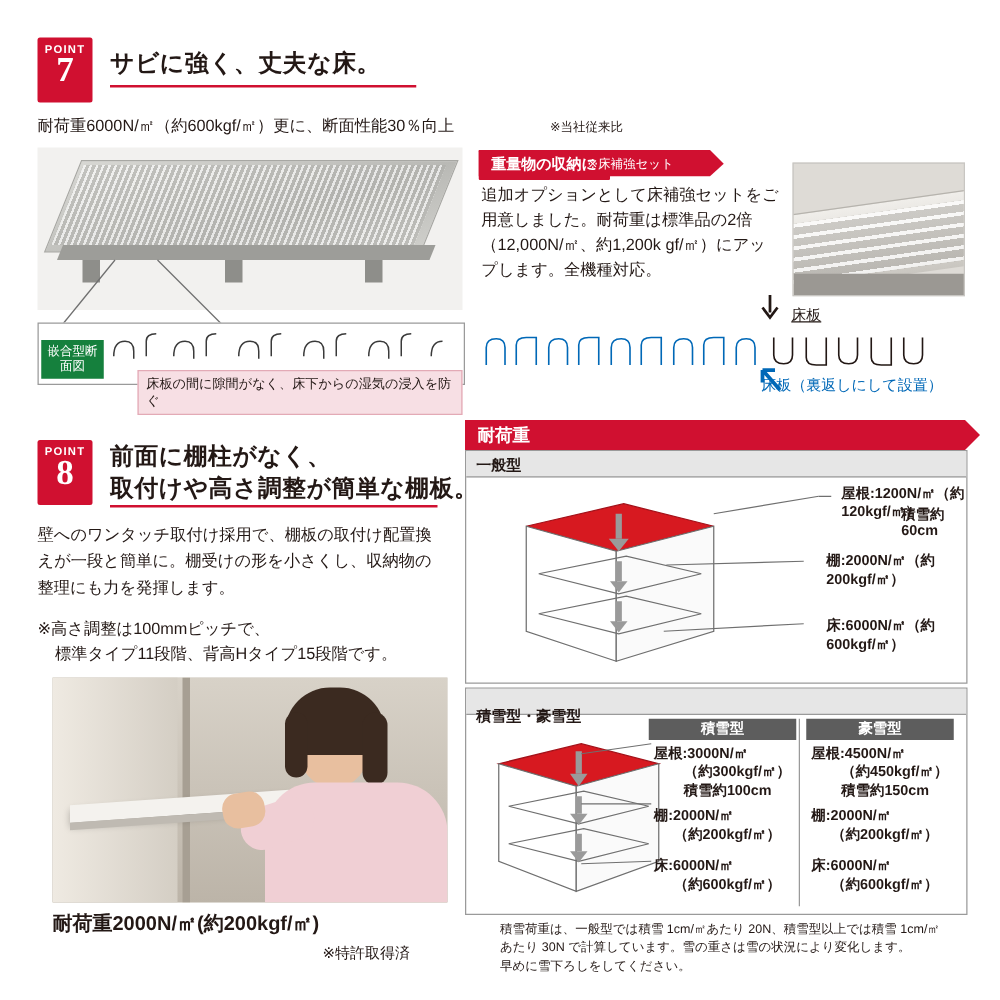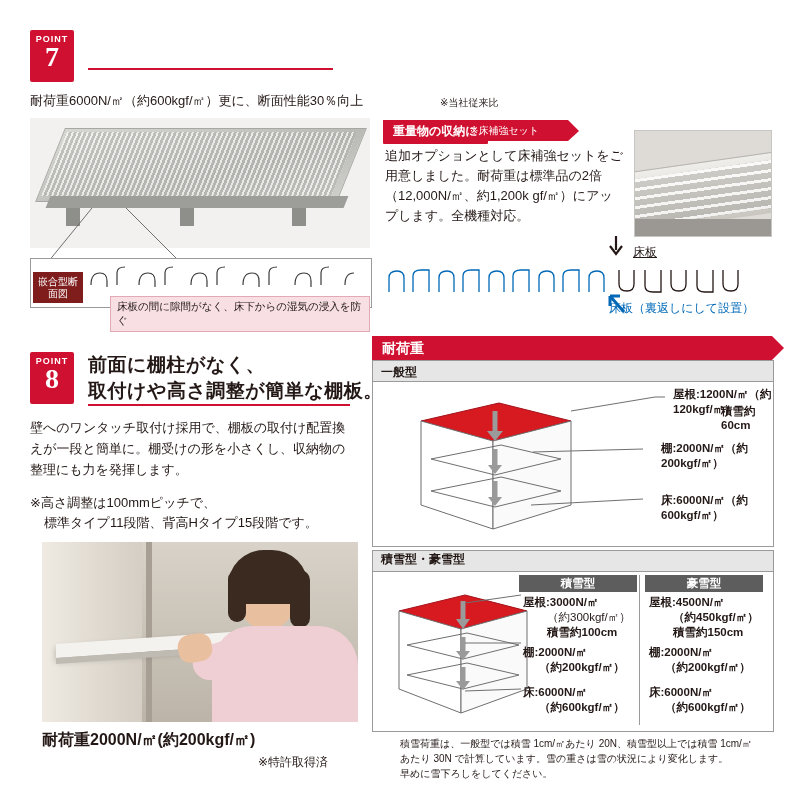--- a/index.html
+++ b/index.html
@@ -66,37 +66,38 @@
     position:absolute;border:1px solid #9a9a9a;background:#fff;
   }
 
   
   .pink-bar{
     position:absolute;background:#f7dfe4;border:1px solid #e3aab6;
     font-size:10.5px;color:#231815;padding:3px 6px;
   }
 
   .cs-label{
-    position:absolute;background:#7f1d1d;color:#fff;font-size:10px;
+    position:absolute;background:#15803d;color:#fff;font-size:10px;
     padding:4px 3px;line-height:1.15;text-align:center;
   }
 
   .blue{color:#0068b7;}
 
   .note{position:absolute;font-size:10px;line-height:1.5;color:#231815;margin-left:28px;}
 </style>
 </head>
 <body>
 
 <div class="page">
 
   <div class="point-badge" style="left:30px;top:30px;">
     <div class="pw">POINT</div>
     <div class="pn">7</div>
   </div>
+  <div class="point-title" style="left:88px;top:38px;">サビに強く、丈夫な床。</div>
   <div class="point-underline" style="left:88px;top:68px;width:245px;"></div>
 
   <div class="txt" style="left:30px;top:92px;font-size:13px;">耐荷重6000N/㎡（約600kgf/㎡）更に、断面性能30％向上</div>
   <div class="txt tiny" style="left:440px;top:96px;">※当社従来比</div>
 
   <div class="photo-box" style="left:30px;top:118px;width:340px;height:130px;background:#f2f1ef;border:0;">
     <div style="position:absolute;left:20px;top:10px;width:300px;height:72px;background:linear-gradient(160deg,#d7d7d3,#b9b9b5 60%,#cfcfcb);transform:skewX(-22deg);border:1px solid #a7a7a3;"></div>
     <div style="position:absolute;left:18px;top:78px;width:298px;height:12px;background:#9d9d99;transform:skewX(-22deg);"></div>
     <div style="position:absolute;left:36px;top:90px;width:14px;height:18px;background:#8e8e8a;"></div>
     <div style="position:absolute;left:150px;top:90px;width:14px;height:18px;background:#8e8e8a;"></div>
@@ -242,21 +243,21 @@
     </svg>
 
     <div style="position:absolute;left:300px;top:26px;font-size:11.5px;font-weight:bold;">屋根:1200N/㎡（約120kgf/㎡）</div>
     <div style="position:absolute;left:348px;top:43px;font-size:11.5px;font-weight:bold;">積雪約60cm</div>
     <div style="position:absolute;left:288px;top:80px;font-size:11.5px;font-weight:bold;">棚:2000N/㎡（約200kgf/㎡）</div>
     <div style="position:absolute;left:288px;top:132px;font-size:11.5px;font-weight:bold;">床:6000N/㎡（約600kgf/㎡）</div>
   </div>
 
   <div class="panel" style="left:372px;top:550px;width:400px;height:180px;">
     <div style="position:absolute;left:0;top:0;width:400px;height:20px;background:#e6e6e6;border-bottom:1px solid #9a9a9a;"></div>
-    <div style="position:absolute;left:8px;top:0;font-size:12px;font-weight:bold;">積雪型・豪雪型</div>
+    <div style="position:absolute;left:8px;top:14px;font-size:12px;font-weight:bold;">積雪型・豪雪型</div>
 
     <div style="position:absolute;left:146px;top:24px;width:118px;height:17px;background:#5d5d5d;color:#fff;font-size:11.5px;font-weight:bold;text-align:center;line-height:17px;">積雪型</div>
     <div style="position:absolute;left:272px;top:24px;width:118px;height:17px;background:#5d5d5d;color:#fff;font-size:11.5px;font-weight:bold;text-align:center;line-height:17px;">豪雪型</div>
 
     <div style="position:absolute;left:266px;top:24px;width:1px;height:150px;background:#9a9a9a;"></div>
 
     <svg style="position:absolute;left:12px;top:30px;width:150px;height:142px;">
       <polygon points="14,30 80,14 142,30 76,48" fill="#d71920" stroke="#a3121a" stroke-width="1"></polygon>
       <polygon points="14,30 14,108 76,132 76,48" fill="#ffffff" stroke="#6f6f6f" stroke-width="1"></polygon>
       <polygon points="76,48 142,30 142,108 76,132" fill="#fafafa" stroke="#6f6f6f" stroke-width="1"></polygon>
@@ -273,21 +274,21 @@
         <polygon points="71,100 85,100 78,109"></polygon>
       </g>
     </svg>
     <svg style="position:absolute;left:90px;top:30px;width:80px;height:142px;">
       <line x1="2" y1="22" x2="58" y2="14" stroke="#6f6f6f" stroke-width="1"></line>
       <line x1="2" y1="62" x2="58" y2="62" stroke="#6f6f6f" stroke-width="1"></line>
       <line x1="2" y1="110" x2="58" y2="108" stroke="#6f6f6f" stroke-width="1"></line>
     </svg>
 
     <div style="position:absolute;left:150px;top:44px;font-size:11.5px;font-weight:bold;">屋根:3000N/㎡</div>
-    <div style="position:absolute;left:174px;top:59px;font-size:11.5px;font-weight:normal;">（約300kgf/㎡）</div>
+    <div style="position:absolute;left:174px;top:59px;font-size:11.5px;font-weight:bold;">（約300kgf/㎡）</div>
     <div style="position:absolute;left:174px;top:74px;font-size:11.5px;font-weight:bold;">積雪約100cm</div>
     <div style="position:absolute;left:150px;top:94px;font-size:11.5px;font-weight:bold;">棚:2000N/㎡</div>
     <div style="position:absolute;left:166px;top:109px;font-size:11.5px;font-weight:bold;">（約200kgf/㎡）</div>
     <div style="position:absolute;left:150px;top:134px;font-size:11.5px;font-weight:bold;">床:6000N/㎡</div>
     <div style="position:absolute;left:166px;top:149px;font-size:11.5px;font-weight:bold;">（約600kgf/㎡）</div>
 
     <div style="position:absolute;left:276px;top:44px;font-size:11.5px;font-weight:bold;">屋根:4500N/㎡</div>
     <div style="position:absolute;left:300px;top:59px;font-size:11.5px;font-weight:bold;">（約450kgf/㎡）</div>
     <div style="position:absolute;left:300px;top:74px;font-size:11.5px;font-weight:bold;">積雪約150cm</div>
     <div style="position:absolute;left:276px;top:94px;font-size:11.5px;font-weight:bold;">棚:2000N/㎡</div>

